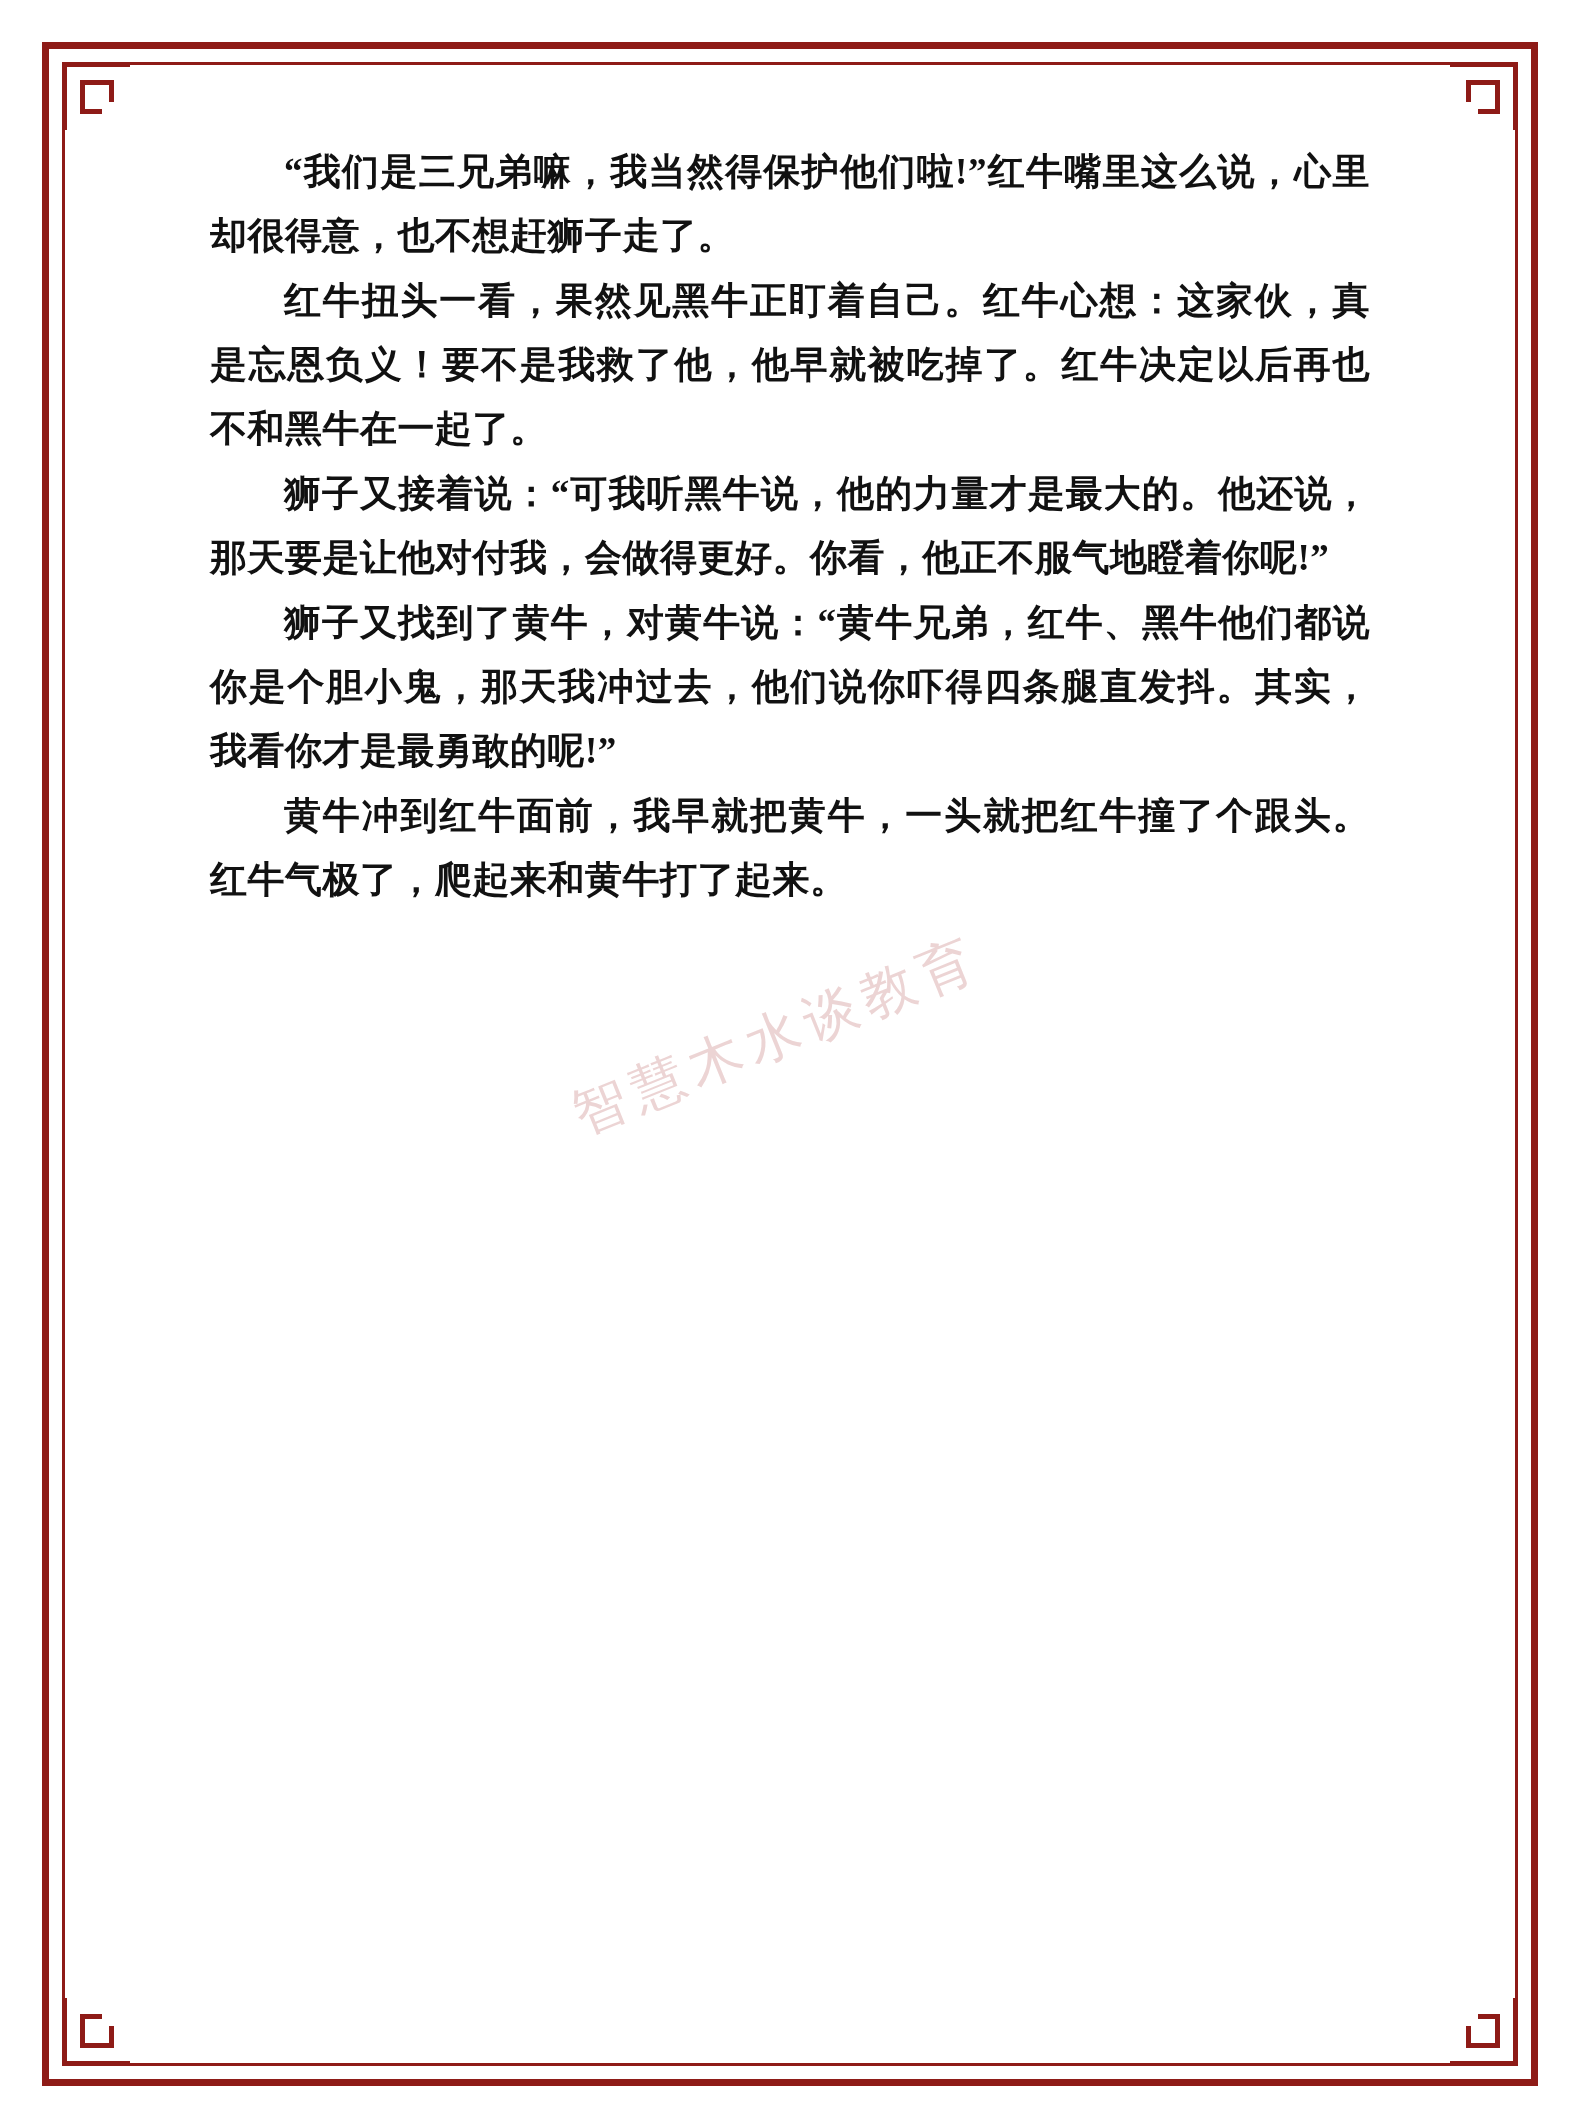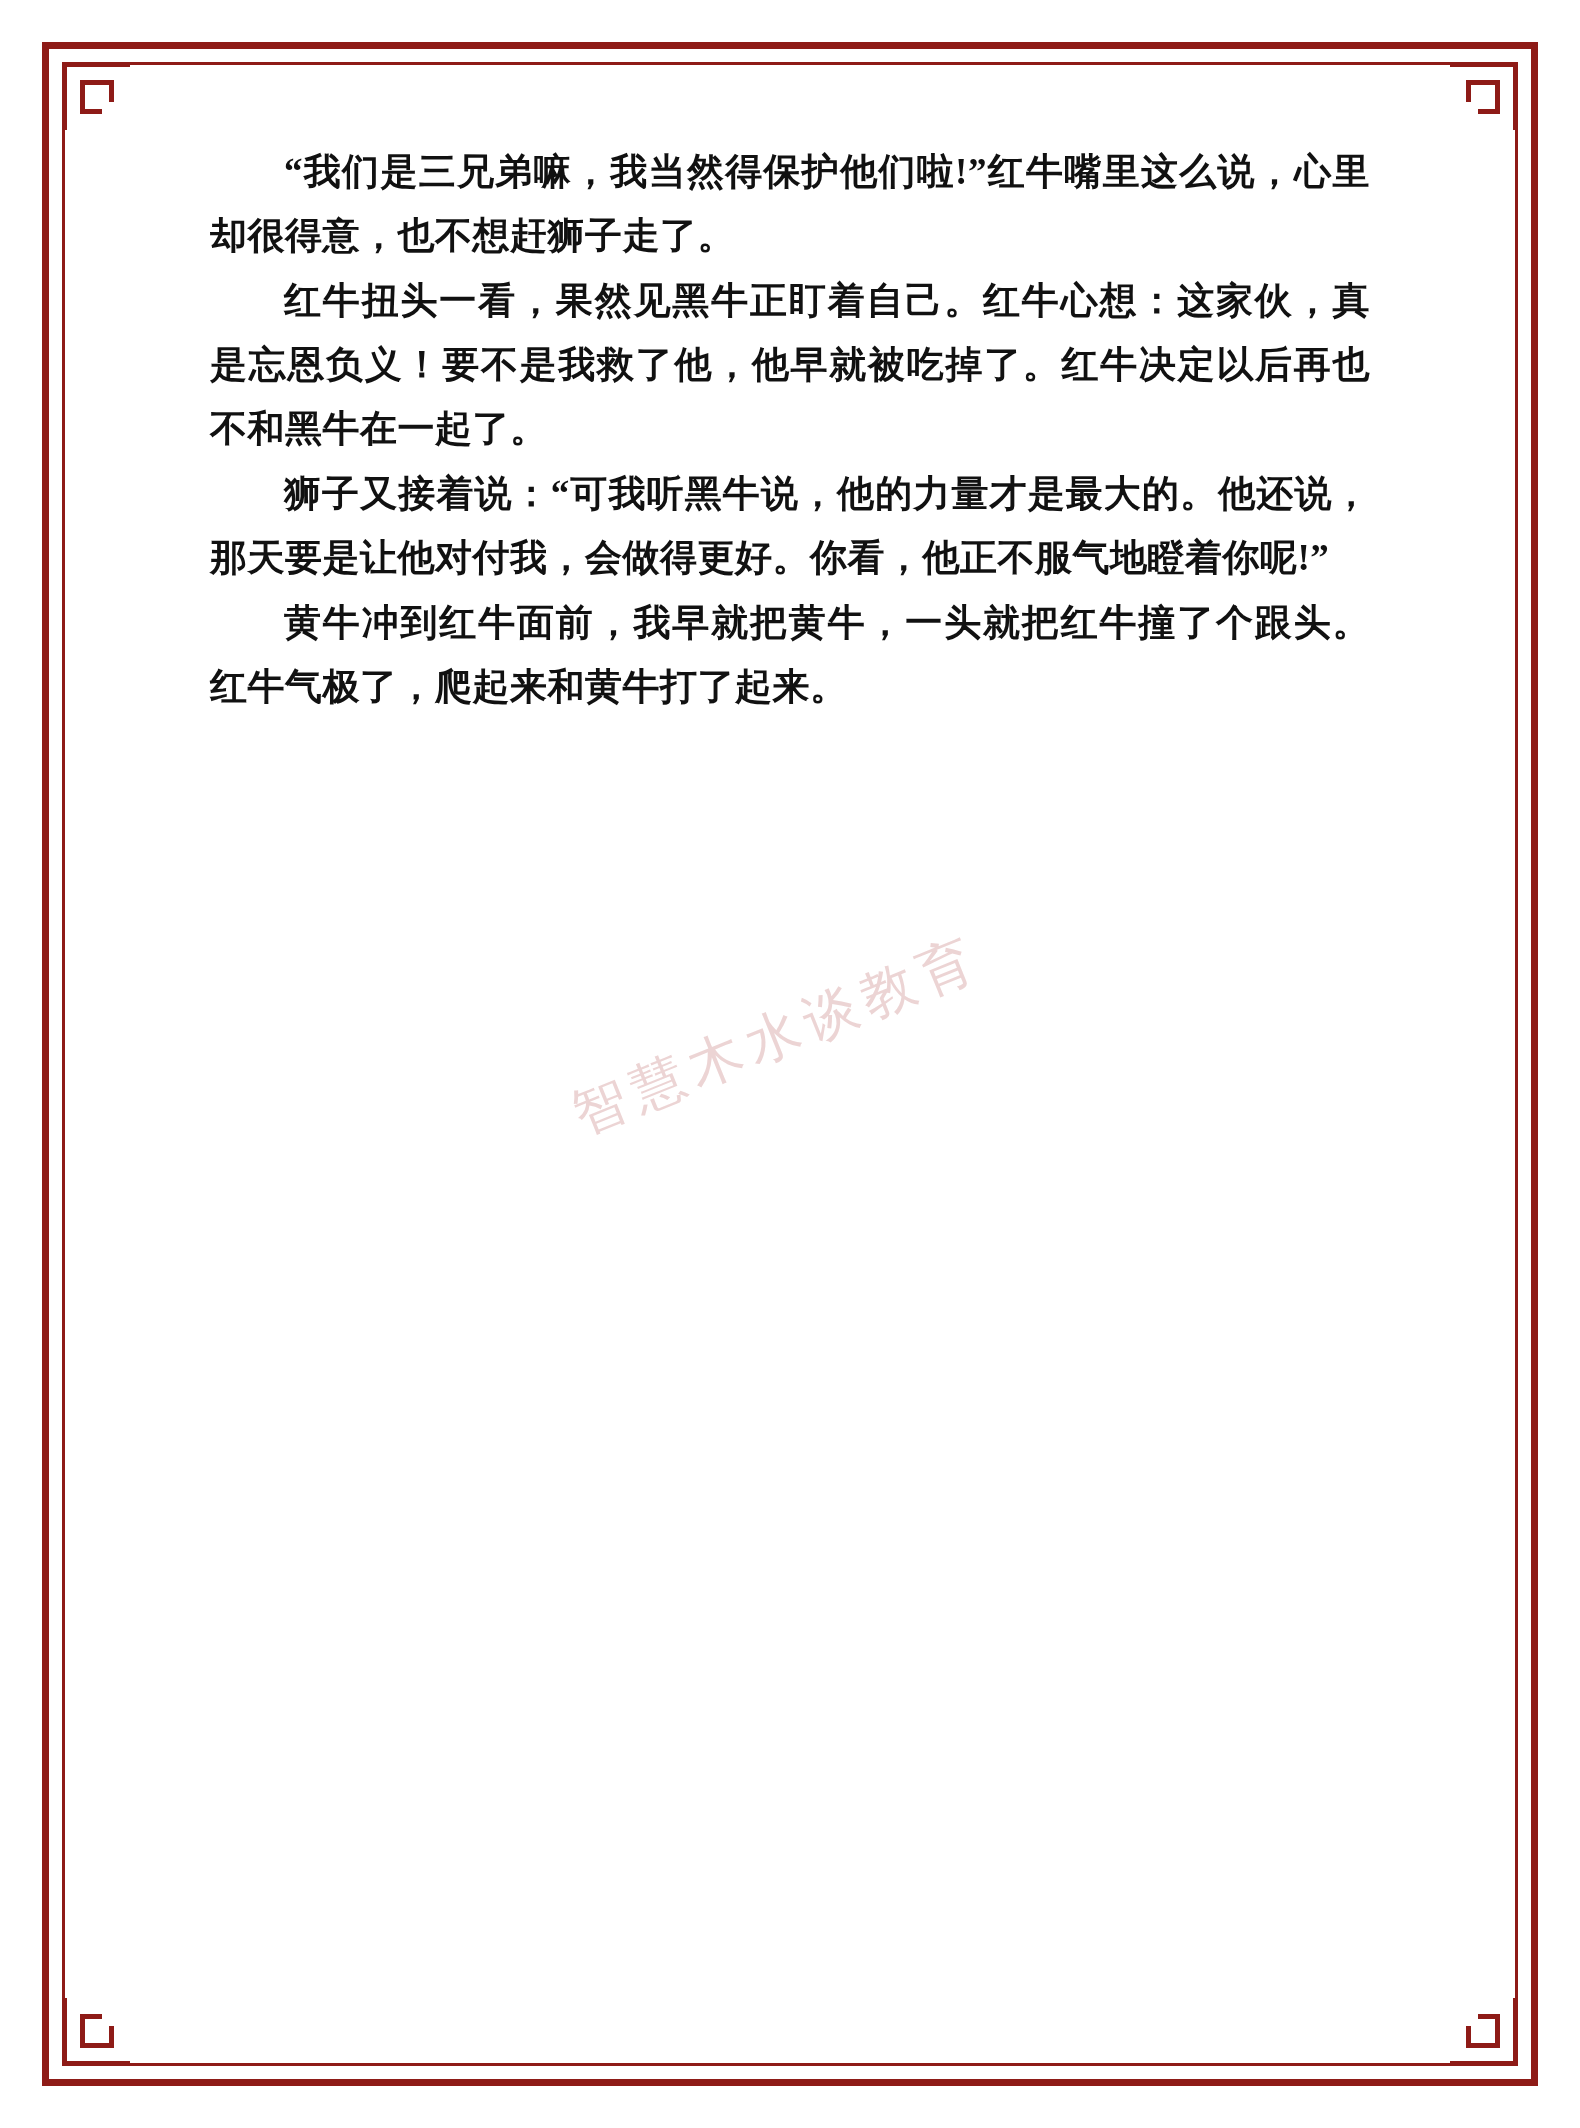--- a/index.html
+++ b/index.html
@@ -157,16 +157,17 @@
     <span class="seg s7"></span>
       <span class="seg s8"></span>
   </div>
 
   <div class="watermark">智慧木水谈教育</div>
 
   <div class="content">
     <p class="para indent">“我们是三兄弟嘛，我当然得保护他们啦!”红牛嘴里这么说，心里却很得意，也不想赶狮子走了。</p>
     <p class="para indent">红牛扭头一看，果然见黑牛正盯着自己。红牛心想：这家伙，真是忘恩负义！要不是我救了他，他早就被吃掉了。红牛决定以后再也不和黑牛在一起了。</p>
     <p class="para indent">狮子又接着说：“可我听黑牛说，他的力量才是最大的。他还说，那天要是让他对付我，会做得更好。你看，他正不服气地瞪着你呢!”</p>
+    <p class="para indent">狮子又找到了黄牛，对黄牛说：“黄牛兄弟，红牛、黑牛他们都说你是个胆小鬼，那天我冲过去，他们说你吓得四条腿直发抖。其实，我看你才是最勇敢的呢!”</p>
     <p class="para indent">黄牛冲到红牛面前，我早就把黄牛，一头就把红牛撞了个跟头。红牛气极了，爬起来和黄牛打了起来。</p>
   </div>
 
 </div>
 
 </body></html>

